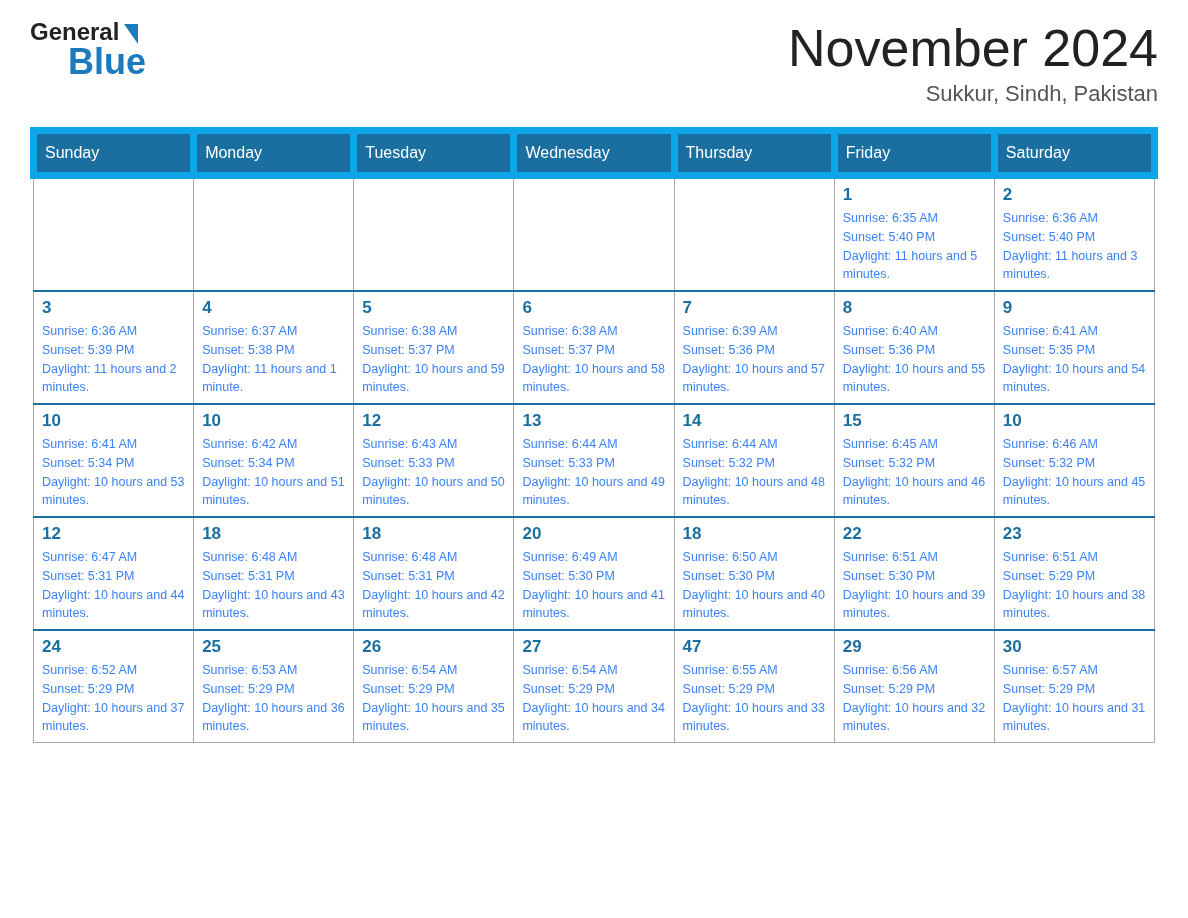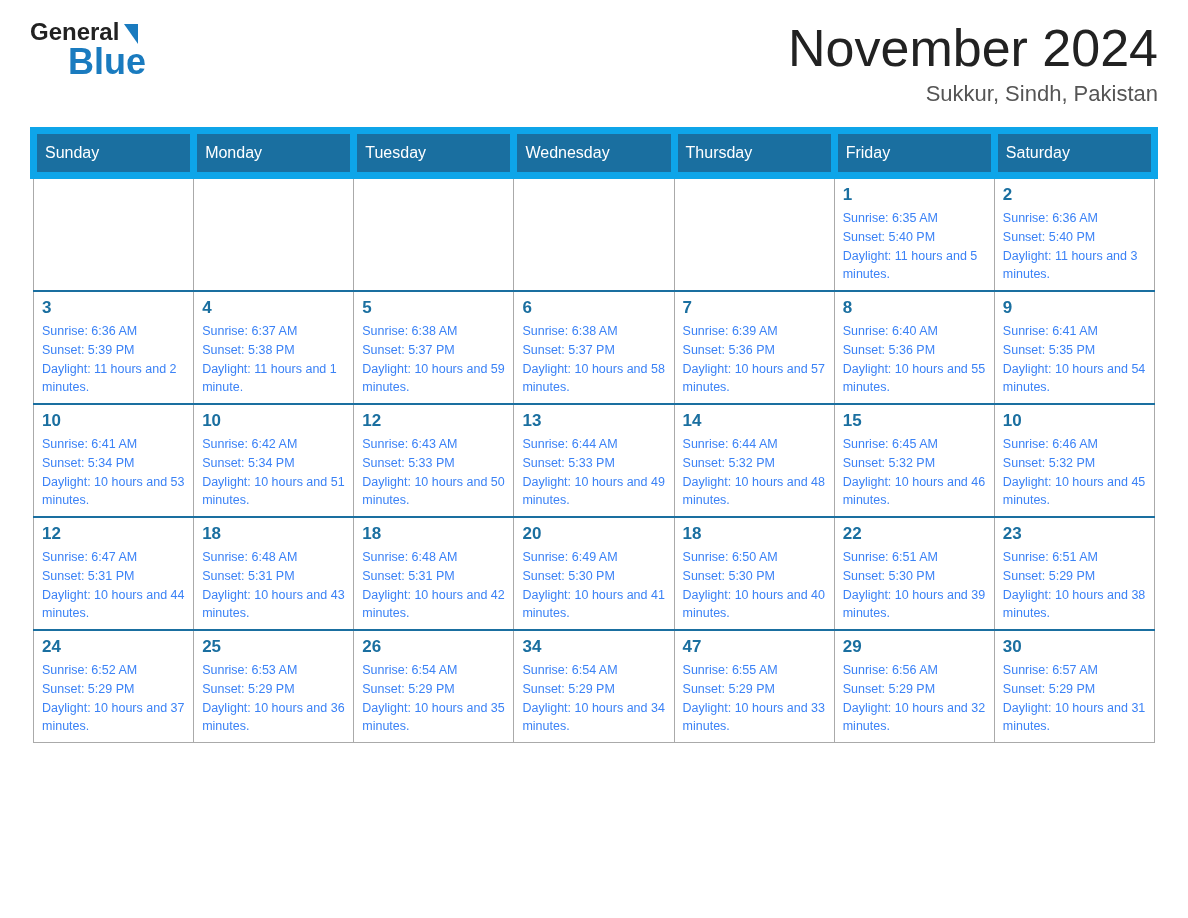--- a/index.html
+++ b/index.html
@@ -231,21 +231,21 @@
         </td>
         <td>
           <span class="day-number">25</span>
           <div class="day-info">Sunrise: 6:53 AM<br>Sunset: 5:29 PM<br>Daylight: 10 hours and 36 minutes.</div>
         </td>
         <td>
           <span class="day-number">26</span>
           <div class="day-info">Sunrise: 6:54 AM<br>Sunset: 5:29 PM<br>Daylight: 10 hours and 35 minutes.</div>
         </td>
         <td>
-          <span class="day-number">34</span>
+          <span class="day-number">27</span>
           <div class="day-info">Sunrise: 6:54 AM<br>Sunset: 5:29 PM<br>Daylight: 10 hours and 34 minutes.</div>
         </td>
         <td>
           <span class="day-number">47</span>
           <div class="day-info">Sunrise: 6:55 AM<br>Sunset: 5:29 PM<br>Daylight: 10 hours and 33 minutes.</div>
         </td>
         <td>
           <span class="day-number">29</span>
           <div class="day-info">Sunrise: 6:56 AM<br>Sunset: 5:29 PM<br>Daylight: 10 hours and 32 minutes.</div>
         </td>

